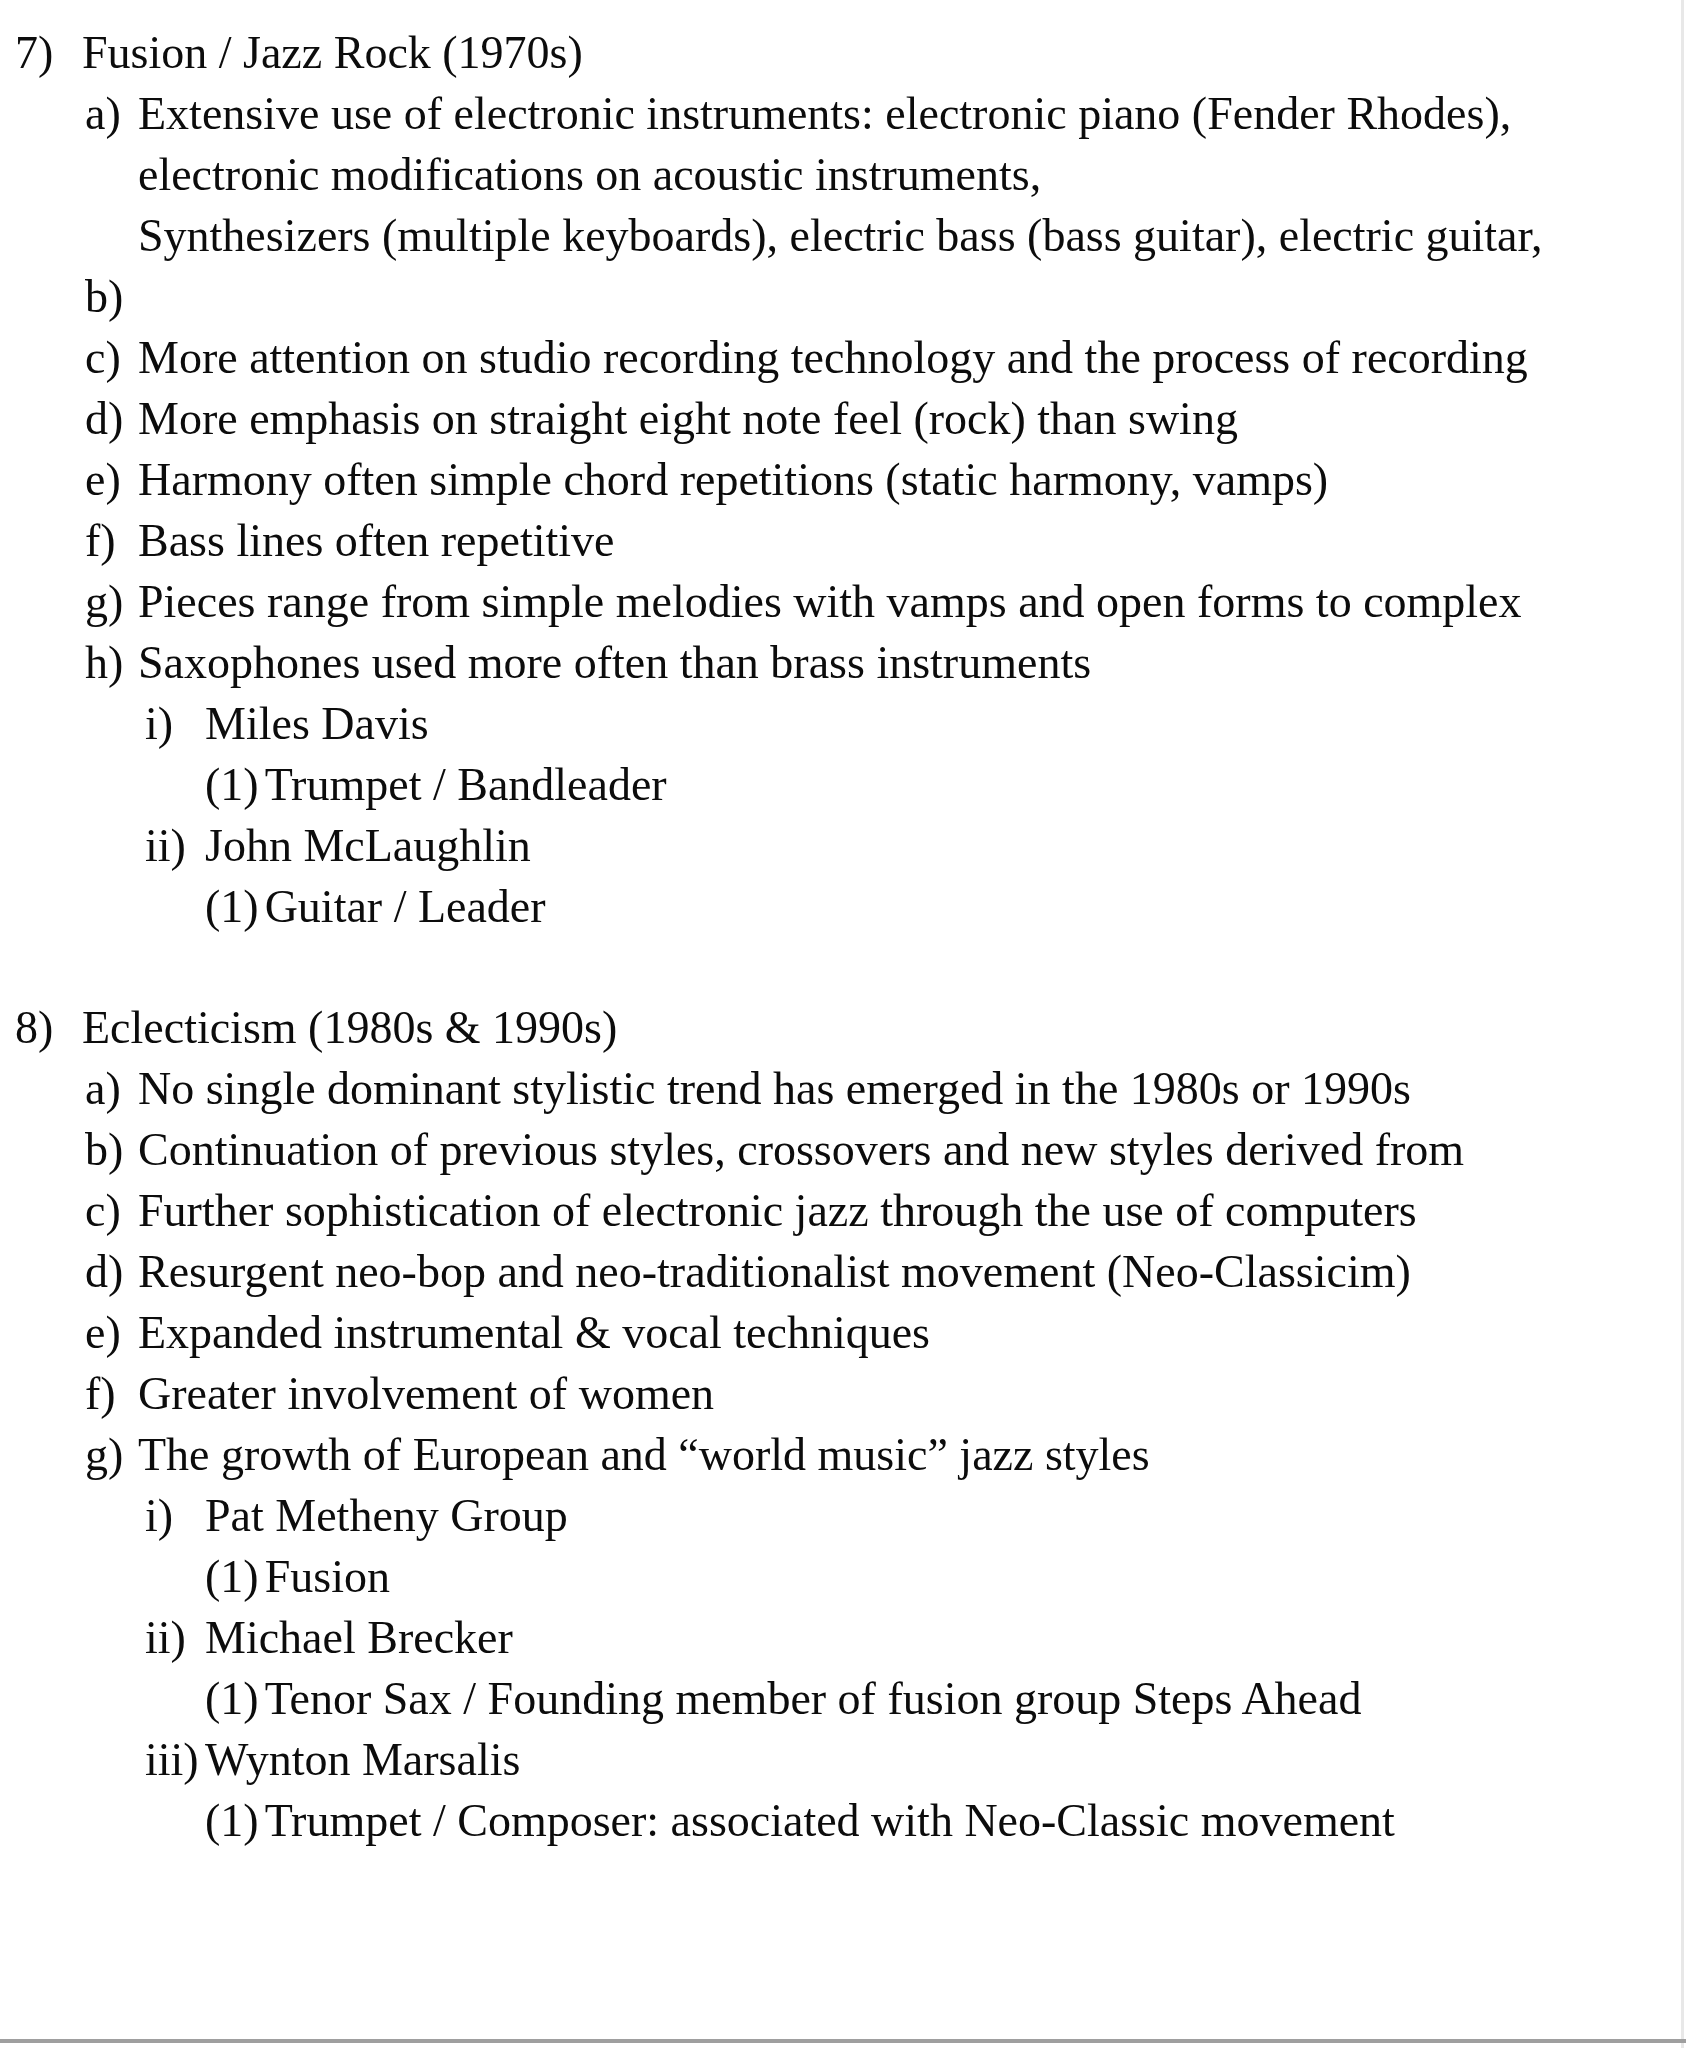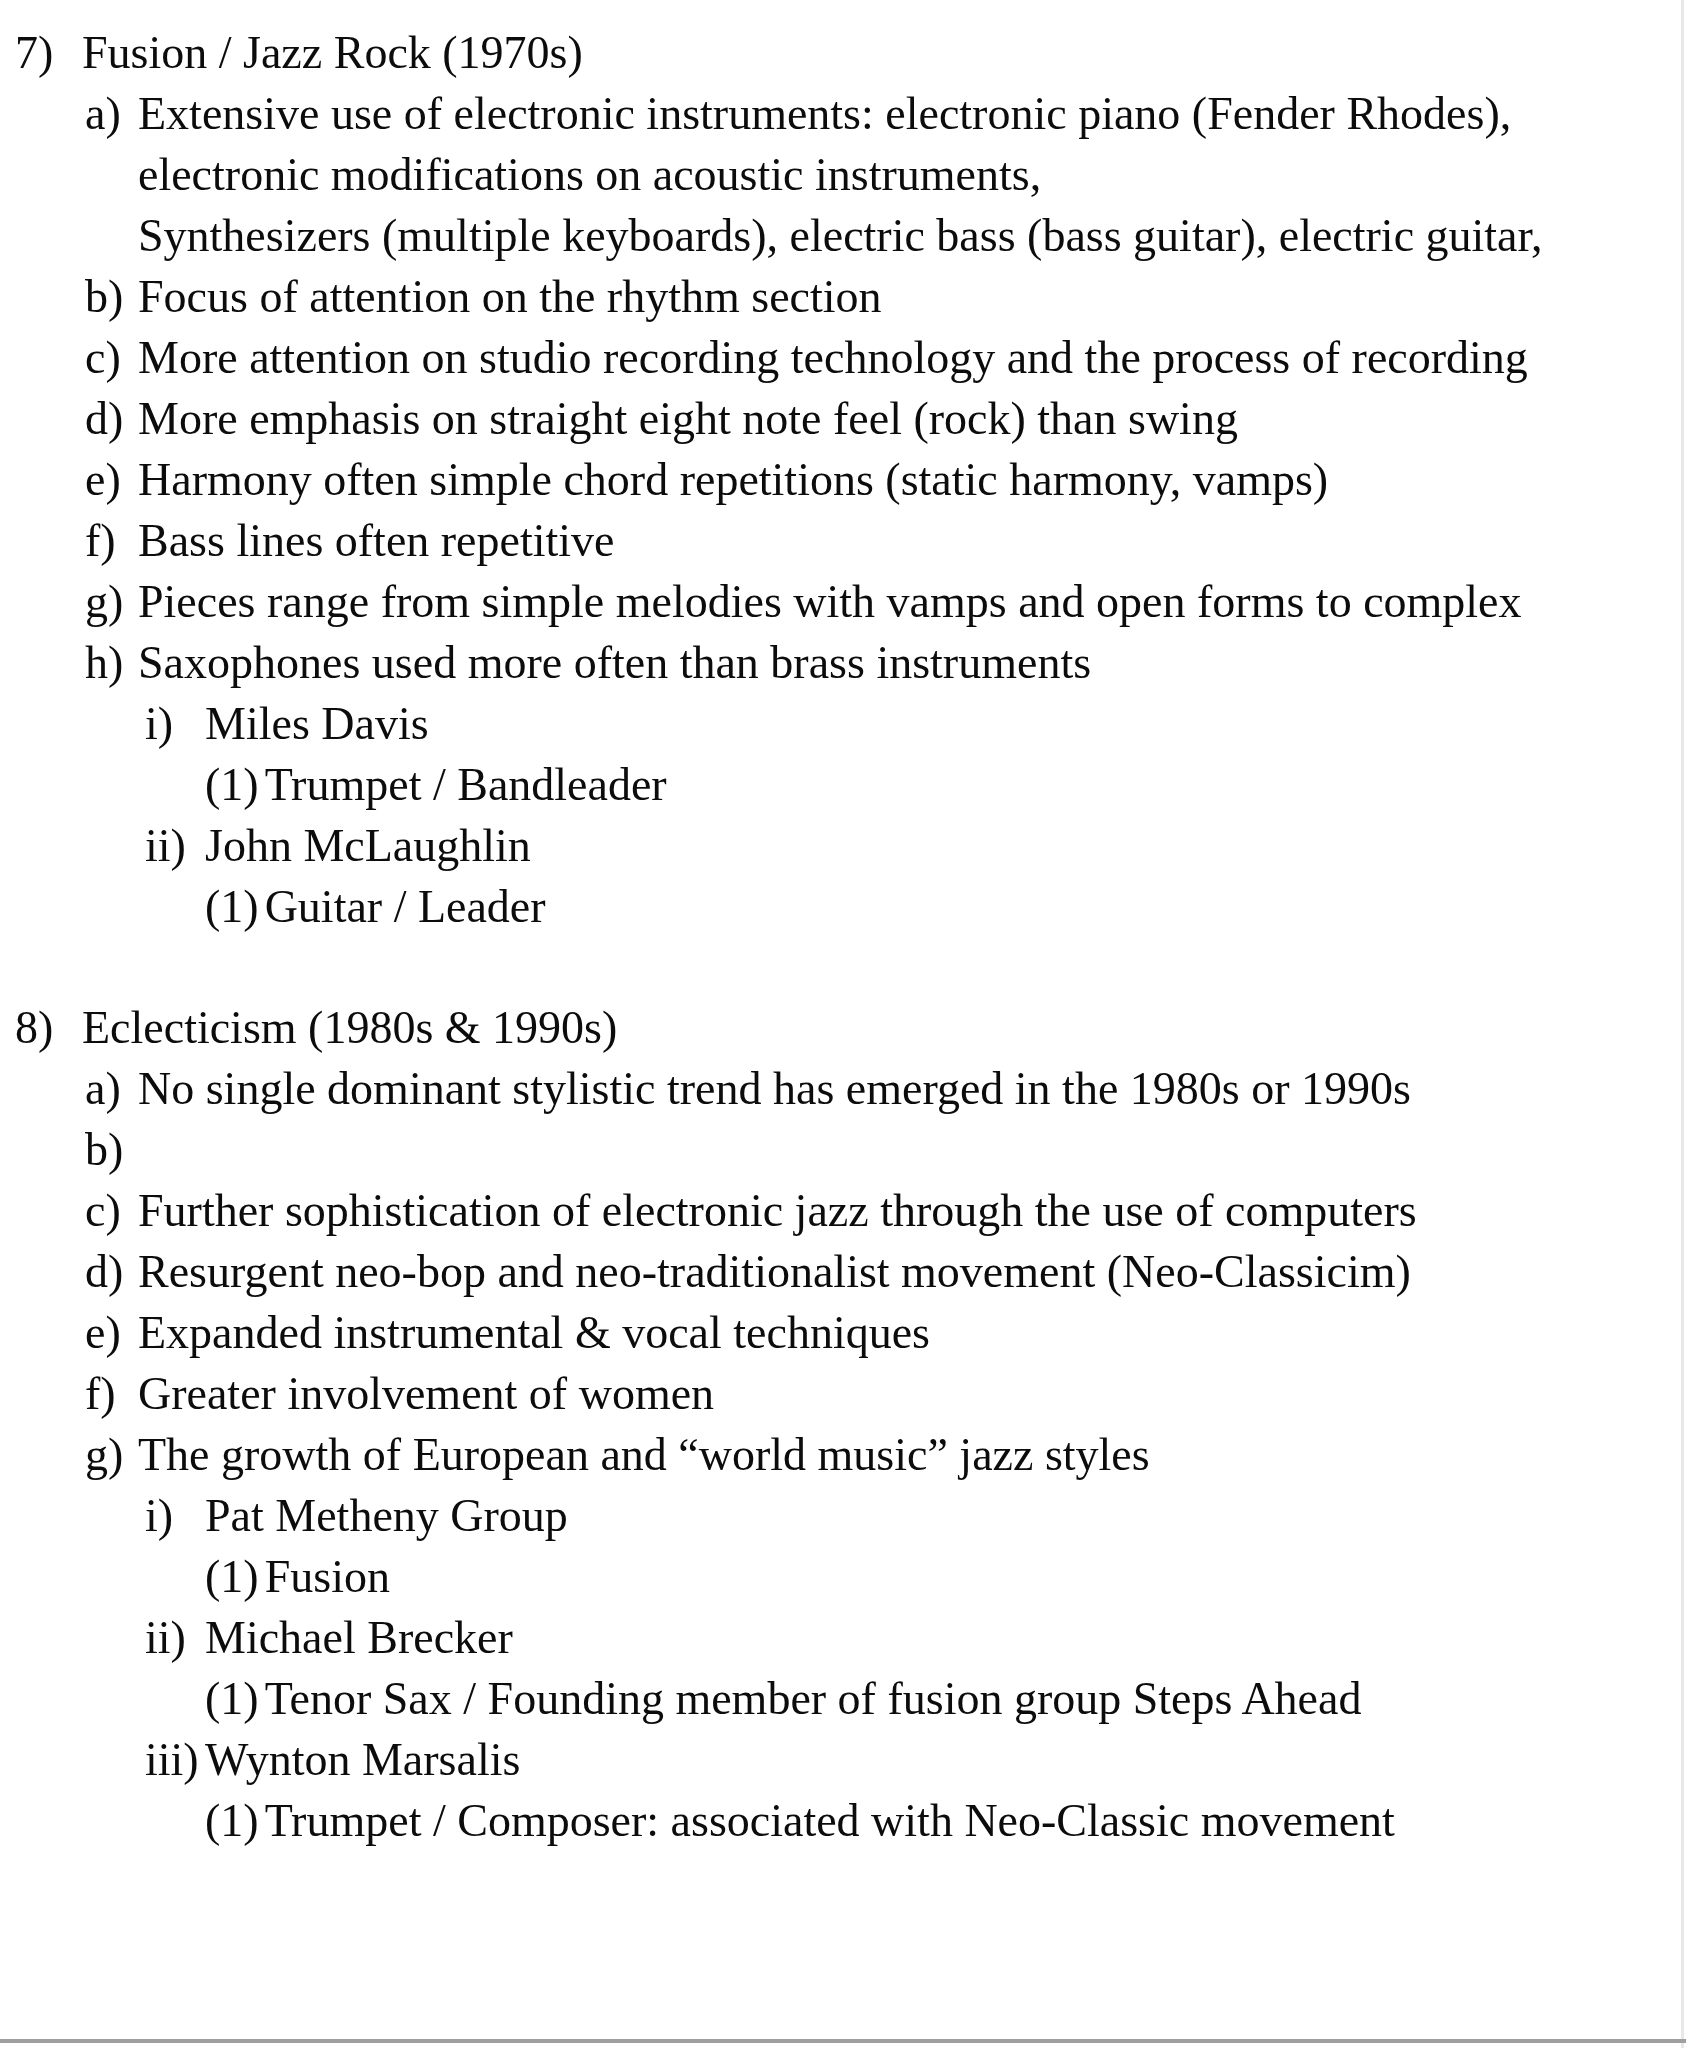--- a/index.html
+++ b/index.html
@@ -44,35 +44,35 @@
 </style>
 </head>
 <body>
 
 <div id="page">
   <div>
       <div class="row l1"><span class="m">7)</span><span class="t">Fusion / Jazz Rock (1970s)</span></div>
       <div class="row l2"><span class="m">a)</span><span class="t">Extensive use of electronic instruments: electronic piano (Fender Rhodes),</span></div>
       <div class="row l2"><span class="m"></span><span class="t">electronic modifications on acoustic instruments,</span></div>
       <div class="row l2"><span class="m"></span><span class="t">Synthesizers (multiple keyboards), electric bass (bass guitar), electric guitar,</span></div>
-      <div class="row l2"><span class="m">b)</span><span class="t">Focus of attention on the rhythm section</span></div>
+      <div class="row l2"><span class="m">b)</span></div>
       <div class="row l2"><span class="m">c)</span><span class="t">More attention on studio recording technology and the process of recording</span></div>
       <div class="row l2"><span class="m">d)</span><span class="t">More emphasis on straight eight note feel (rock) than swing</span></div>
       <div class="row l2"><span class="m">e)</span><span class="t">Harmony often simple chord repetitions (static harmony, vamps)</span></div>
       <div class="row l2"><span class="m">f)</span><span class="t">Bass lines often repetitive</span></div>
       <div class="row l2"><span class="m">g)</span><span class="t">Pieces range from simple melodies with vamps and open forms to complex</span></div>
       <div class="row l2"><span class="m">h)</span><span class="t">Saxophones used more often than brass instruments</span></div>
       <div class="row l3"><span class="m">i)</span><span class="t">Miles Davis</span></div>
       <div class="row l4"><span class="m">(1)</span><span class="t">Trumpet / Bandleader</span></div>
       <div class="row l3"><span class="m">ii)</span><span class="t">John McLaughlin</span></div>
       <div class="row l4"><span class="m">(1)</span><span class="t">Guitar / Leader</span></div>
       <div class="section-gap"></div>
       <div class="row l1"><span class="m">8)</span><span class="t">Eclecticism (1980s &amp; 1990s)</span></div>
       <div class="row l2"><span class="m">a)</span><span class="t">No single dominant stylistic trend has emerged in the 1980s or 1990s</span></div>
-      <div class="row l2"><span class="m">b)</span></div>
+      <div class="row l2"><span class="m">b)</span><span class="t">Continuation of previous styles, crossovers and new styles derived from</span></div>
       <div class="row l2"><span class="m">c)</span><span class="t">Further sophistication of electronic jazz through the use of computers</span></div>
       <div class="row l2"><span class="m">d)</span><span class="t">Resurgent neo-bop and neo-traditionalist movement (Neo-Classicim)</span></div>
       <div class="row l2"><span class="m">e)</span><span class="t">Expanded instrumental &amp; vocal techniques</span></div>
       <div class="row l2"><span class="m">f)</span><span class="t">Greater involvement of women</span></div>
       <div class="row l2"><span class="m">g)</span><span class="t">The growth of European and “world music” jazz styles</span></div>
       <div class="row l3"><span class="m">i)</span><span class="t">Pat Metheny Group</span></div>
       <div class="row l4"><span class="m">(1)</span><span class="t">Fusion</span></div>
       <div class="row l3"><span class="m">ii)</span><span class="t">Michael Brecker</span></div>
       <div class="row l4"><span class="m">(1)</span><span class="t">Tenor Sax / Founding member of fusion group Steps Ahead</span></div>
       <div class="row l3"><span class="m">iii)</span><span class="t">Wynton Marsalis</span></div>

